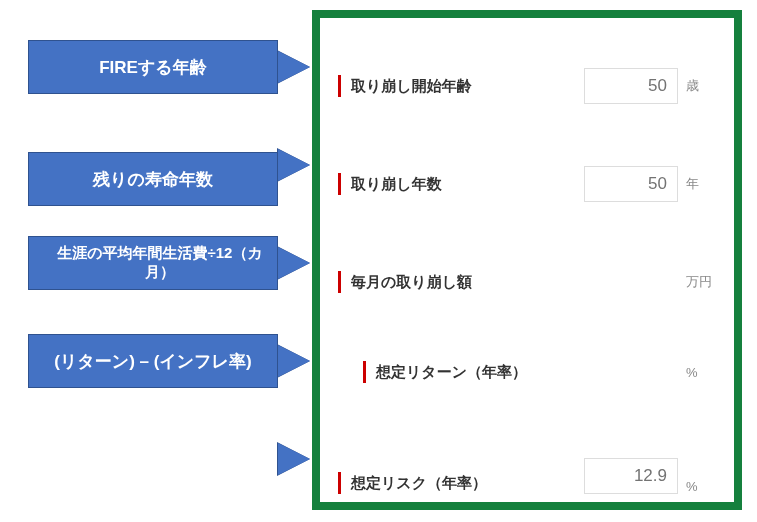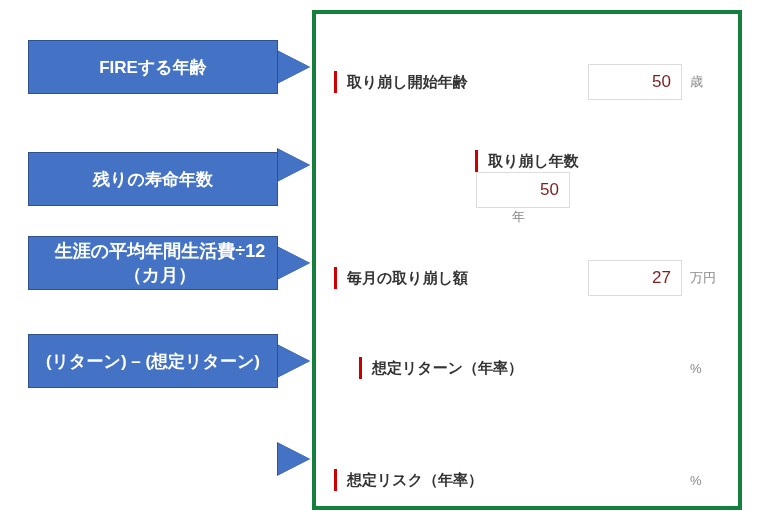--- a/index.html
+++ b/index.html
@@ -14,21 +14,21 @@
       position: relative;
       width: 100%;
       height: 100%;
     }
     .form-panel {
       position: absolute;
       left: 312px;
       top: 10px;
       width: 430px;
       height: 500px;
-      border: 4px solid #15803d;
+      border: 8px solid #15803d;
       background: #fff;
       padding: 0;
     }
     .form-row {
       position: absolute;
       left: 0;
       right: 0;
       height: 60px;
       display: flex;
       align-items: center;
@@ -52,21 +52,21 @@
       color: #333;
     }
     .input-box {
       width: 94px;
       height: 36px;
       border: 1px solid #ddd;
       background: #fff;
       text-align: right;
       padding: 16px 10px;
       font-size: 17px;
-      color: #7f1d1d;
+      color: #737373;
       margin-right: 8px;
     }
     .unit {
       font-size: 13px;
       color: #888;
       min-width: 30px;
     }
     .callout {
       position: absolute;
       left: 28px;
@@ -76,21 +76,21 @@
       border: 1px solid #2f528f;
       display: flex;
       align-items: center;
       justify-content: center;
       color: #fff;
       font-weight: bold;
       font-size: 17px;
       padding: 0 6px;
       text-align: center;
     }
-    .callout.small-text { font-size: 18px; padding-left: 20px; }
+    .callout.small-text { font-size: 15px; padding-left: 20px; }
     .callout-arrow {
       position: absolute;
       left: 278px;
       width: 0;
       height: 0;
       border-top: 16px solid transparent;
       border-bottom: 16px solid transparent;
       border-left: 32px solid #4472c4;
     }
     .callout-arrow::before {
@@ -99,24 +99,24 @@
       left: -33px;
       top: -17px;
       width: 0; height: 0;
       border-top: 17px solid transparent;
       border-bottom: 17px solid transparent;
       border-left: 33px solid #2f528f;
       z-index: -1;
     }
     
     .row1 { top: 38px; }
-    .row2 { top: 136px; flex-direction: column; }
+    .row2 { top: 136px; }
     .row3 { top: 234px; }
     .row4 { top: 324px; margin-left: 25px; }
-    .row5 { top: 436px; }
+    .row5 { top: 416px; align-items: flex-end; }
     
     .c1 { top: 40px; }
     .c2 { top: 152px; }
     .c3 { top: 236px; }
     .c4 { top: 334px; }
     .c5 { top: 432px; }
     .a1 { top: 51px; }
     .a2 { top: 149px; }
     .a3 { top: 247px; }
     .a4 { top: 345px; }
@@ -136,21 +136,21 @@
       <span>残りの寿命年数</span>
     </div>
   <div class="callout-arrow a2"></div>
 
   <div class="callout c3 small-text">
       <span>生涯の平均年間生活費÷12（カ月）</span>
     </div>
   <div class="callout-arrow a3"></div>
 
   <div class="callout c4">
-      <span>(リターン) – (想定リターン)</span>
+      <span>(リターン) – (インフレ率)</span>
     </div>
   <div class="callout-arrow a4"></div>
 
   <div class="callout-arrow a5"></div>
 
   <div class="form-panel">
 
     <div class="form-row row1">
       <div class="form-label-wrap">
         <div class="red-bar"></div>
@@ -167,35 +167,35 @@
       </div>
       <input class="input-box" value="50" style="">
       <span class="unit">年</span>
     </div>
 
     <div class="form-row row3">
       <div class="form-label-wrap">
         <div class="red-bar"></div>
         <span class="form-label">毎月の取り崩し額</span>
       </div>
-      <input class="input-box" value="27" style="">
       <span class="unit">万円</span>
     </div>
 
     <div class="form-row row4">
       <div class="form-label-wrap">
         <div class="red-bar"></div>
         <span class="form-label">想定リターン（年率）</span>
       </div>
       <span class="unit">%</span>
     </div>
 
     <div class="form-row row5">
       <div class="form-label-wrap">
         <div class="red-bar"></div>
         <span class="form-label">想定リスク（年率）</span>
       </div>
+      <input class="input-box" value="12.9" style="">
       <span class="unit">%</span>
     </div>
 
   </div>
 
 </div>
 
 </body></html>

